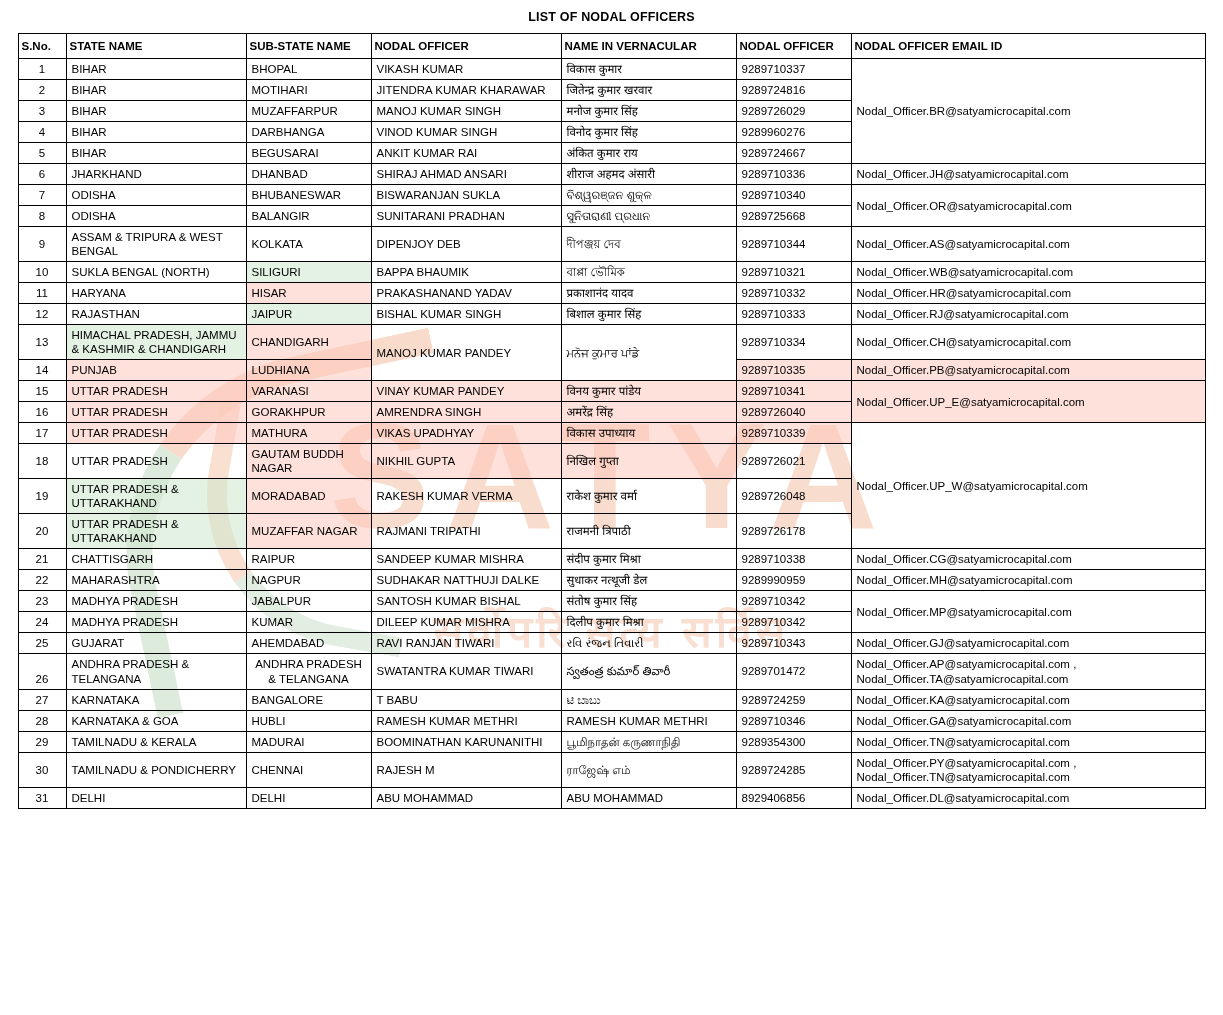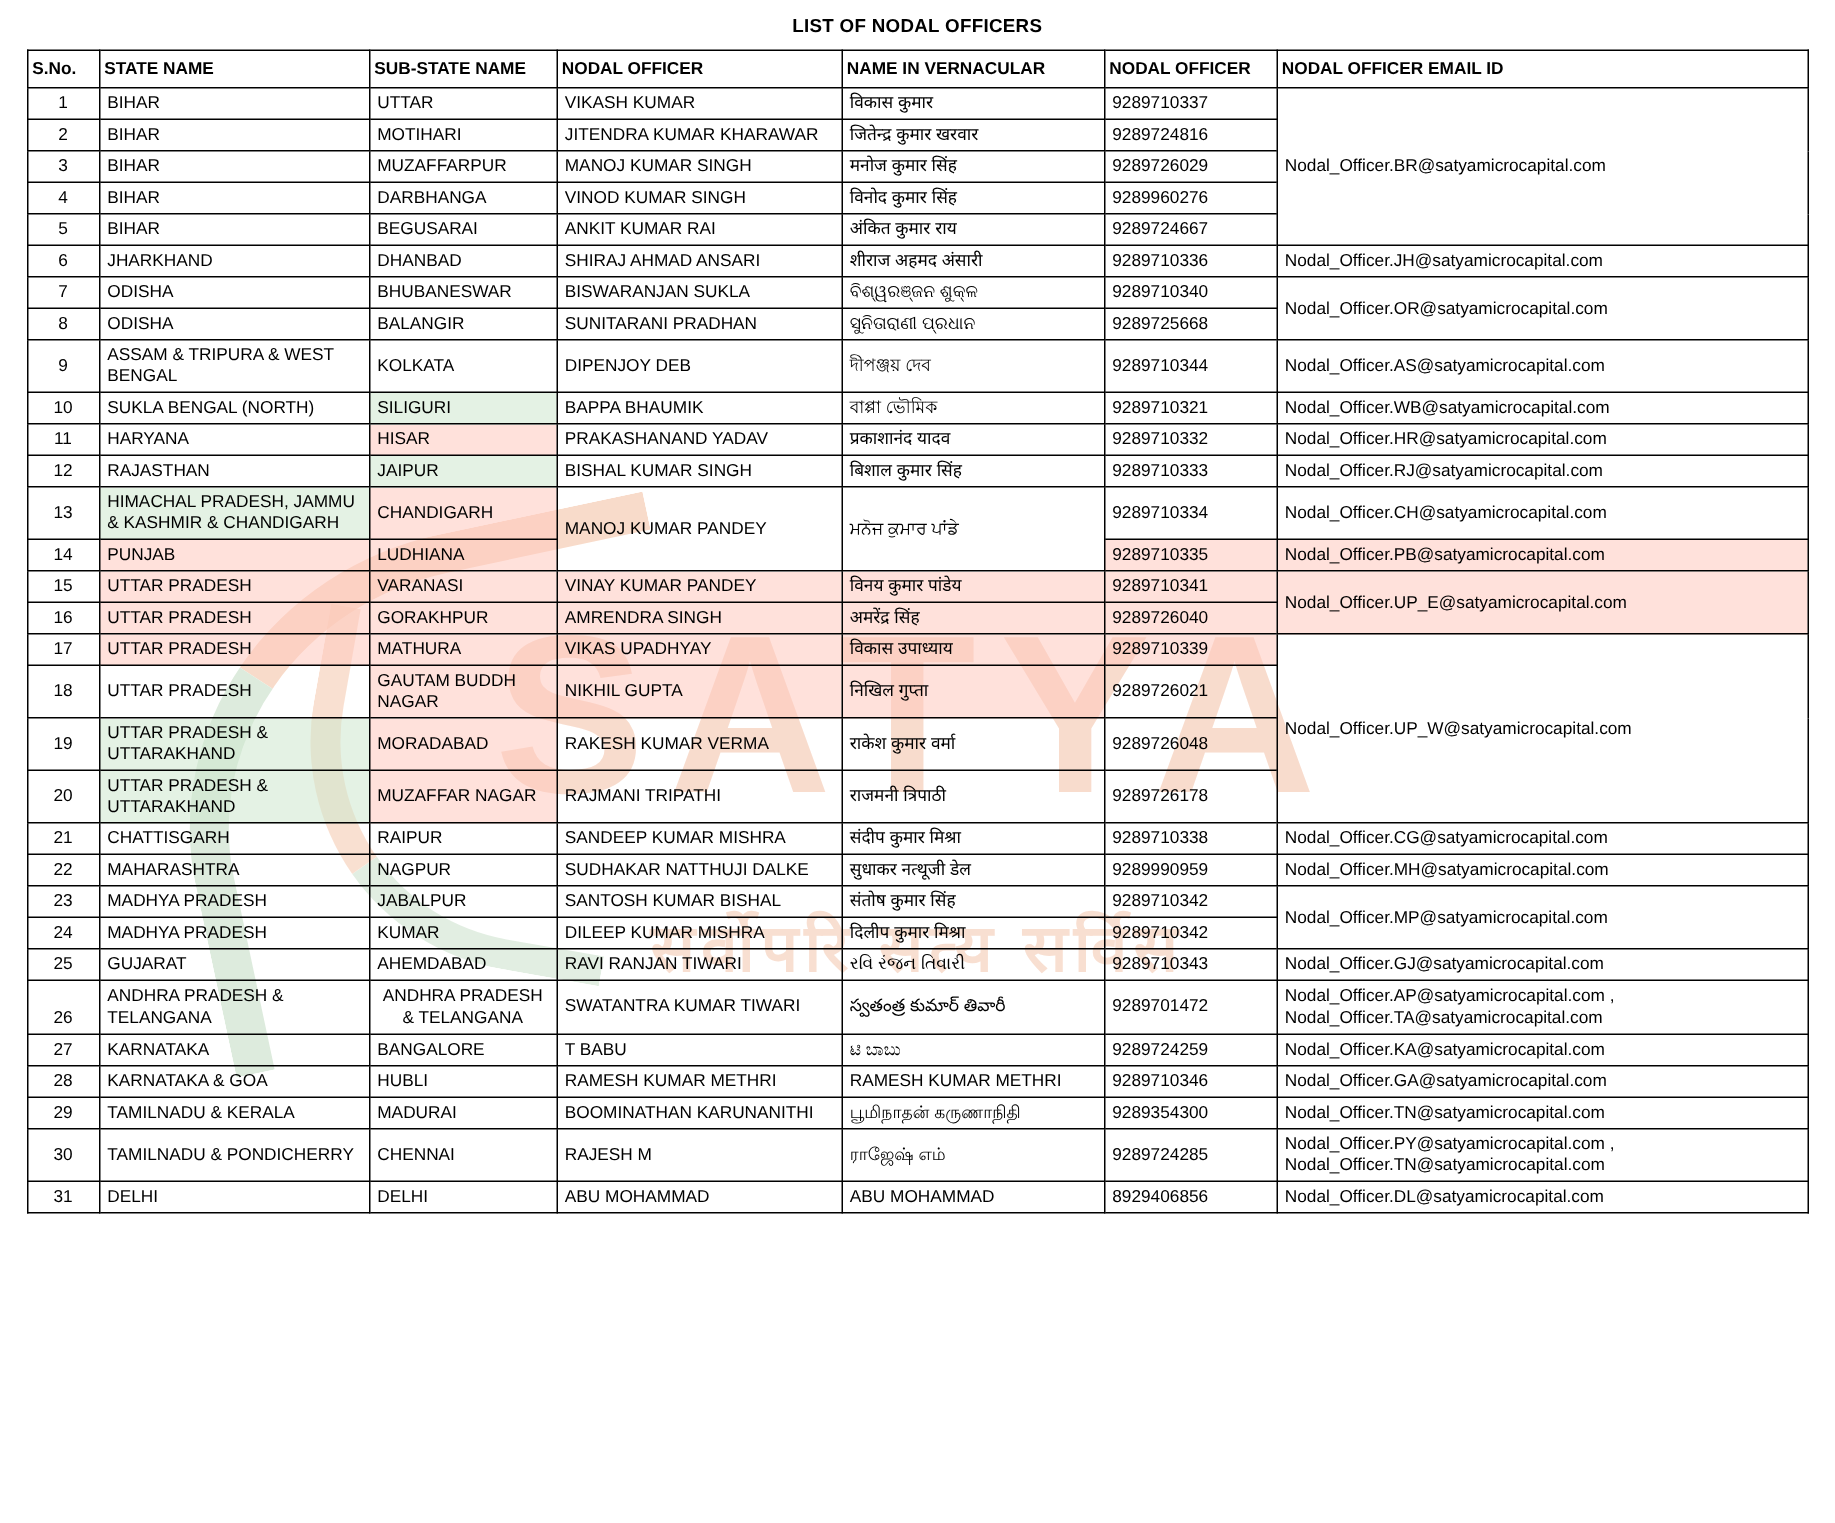--- a/index.html
+++ b/index.html
@@ -156,21 +156,21 @@
         <th>NODAL OFFICER</th>
         <th>NAME IN VERNACULAR</th>
         <th>NODAL OFFICER</th>
         <th>NODAL OFFICER EMAIL ID</th>
       </tr>
     </thead>
     <tbody>
       <tr>
         <td class="sno">1</td>
         <td>BIHAR</td>
-        <td>UTTAR</td>
+        <td>BHOPAL</td>
         <td>VIKASH KUMAR</td>
         <td class="vern">विकास कुमार</td>
         <td class="num">9289710337</td>
         <td class="mail" rowspan="5">Nodal_Officer.BR@satyamicrocapital.com</td>
       </tr>
       <tr>
         <td class="sno">2</td>
         <td>BIHAR</td>
         <td>MOTIHARI</td>
         <td>JITENDRA KUMAR KHARAWAR</td>

